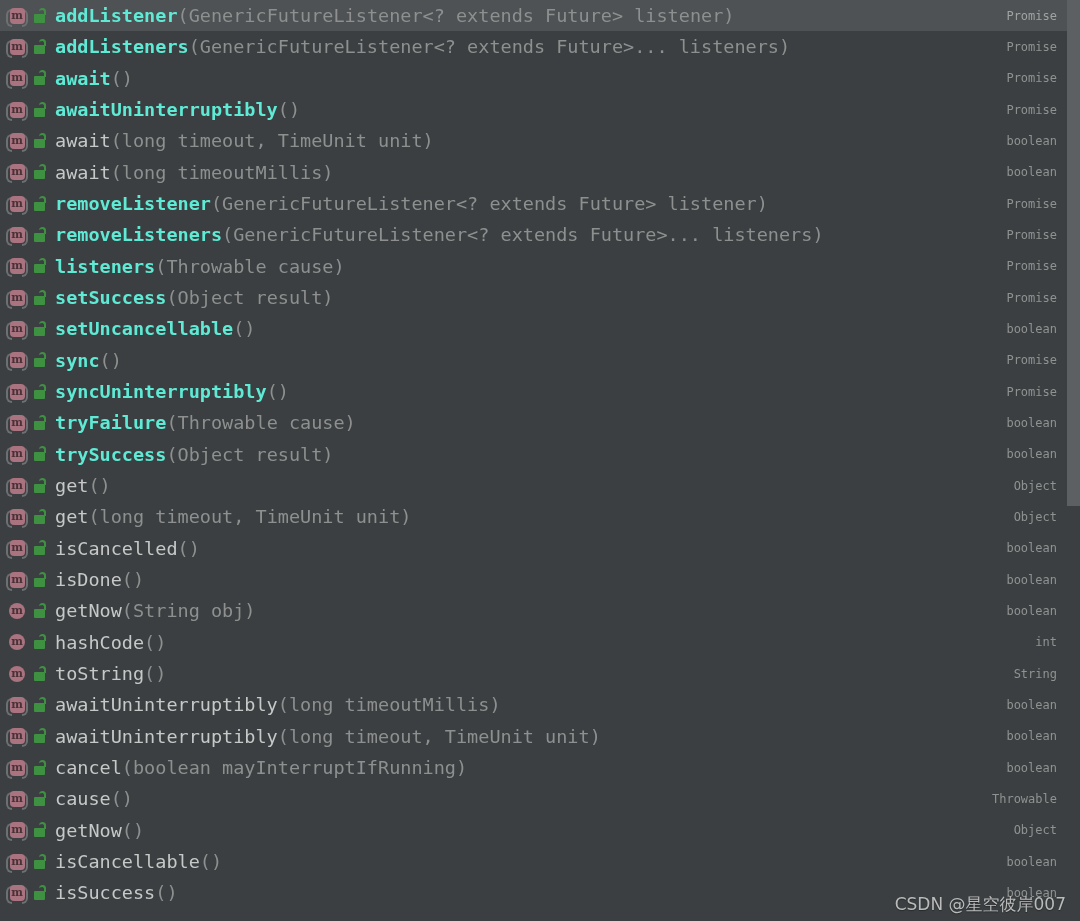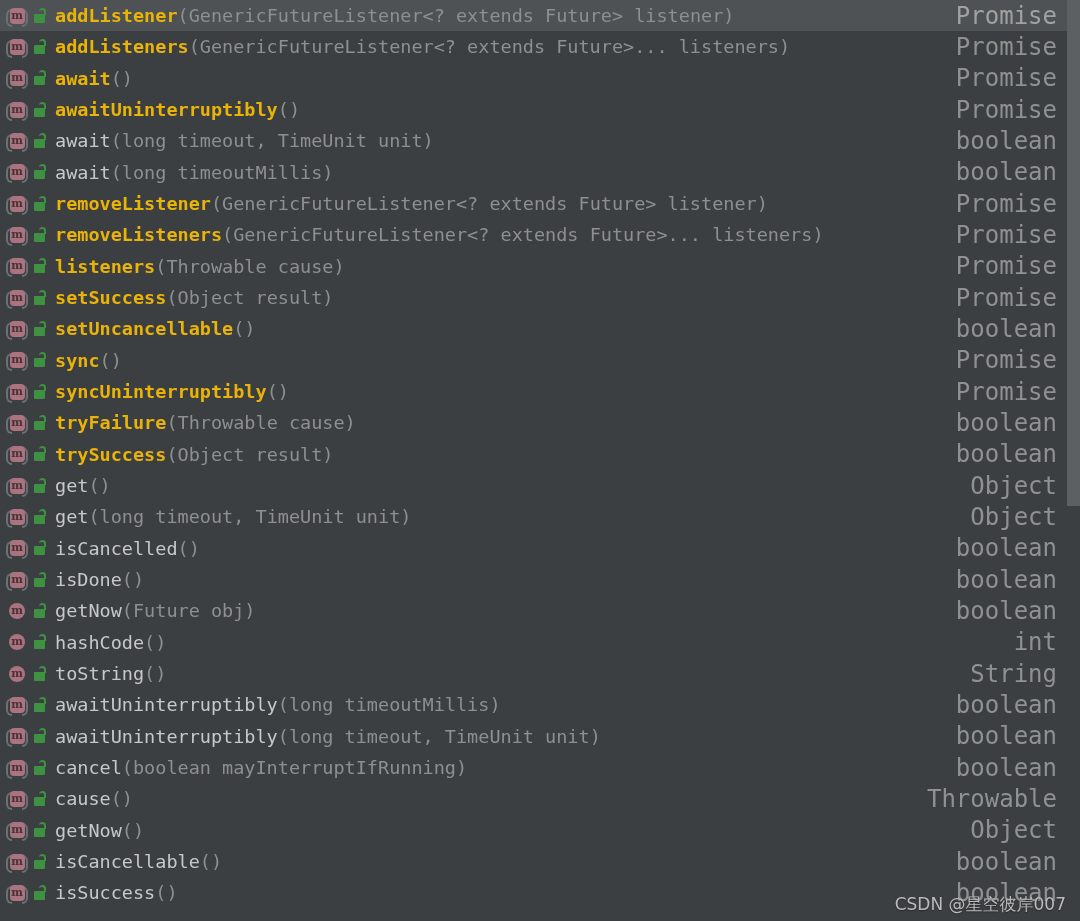--- a/index.html
+++ b/index.html
@@ -92,28 +92,28 @@
   }
 
   
   .sig{
     flex:0 0 auto;
     font-size:18.5px;
     letter-spacing:0;
     color:#9a9c9b;
   }
   .sig .name{ color:#c6c9c8; }
-  .row.bold .sig .name{ font-weight:700; color:#eab308; }
+  .row.bold .sig .name{ font-weight:700; color:#5eead4; }
   .sig .params{ color:#8d908f; }
 
   .spacer{flex:1 1 auto;}
 
   .type{
     flex:0 0 auto;
-    font-size:24px;
+    font-size:12px;
     color:#8f9291;
     padding-left:24px;
   }
   .row.selected .type{ color:#a0a3a2; }
 
   
   #scroll-track{
     position:absolute;
     top:0;bottom:0;right:0;
     width:13px;
@@ -433,21 +433,21 @@
       </div>
       <div class="row">
         <span class="icon-method plain">
           <span class="disc"></span>
           <span class="m">m</span>
         </span>
         <span class="icon-lock">
           <span class="shackle"></span>
           <span class="body"></span>
         </span>
-        <span class="sig"><span class="name">getNow</span><span class="params">(Future obj)</span></span>
+        <span class="sig"><span class="name">getNow</span><span class="params">(String obj)</span></span>
         <span class="spacer"></span>
         <span class="type">boolean</span>
       </div>
       <div class="row">
         <span class="icon-method plain">
           <span class="disc"></span>
           <span class="m">m</span>
         </span>
         <span class="icon-lock">
           <span class="shackle"></span>

